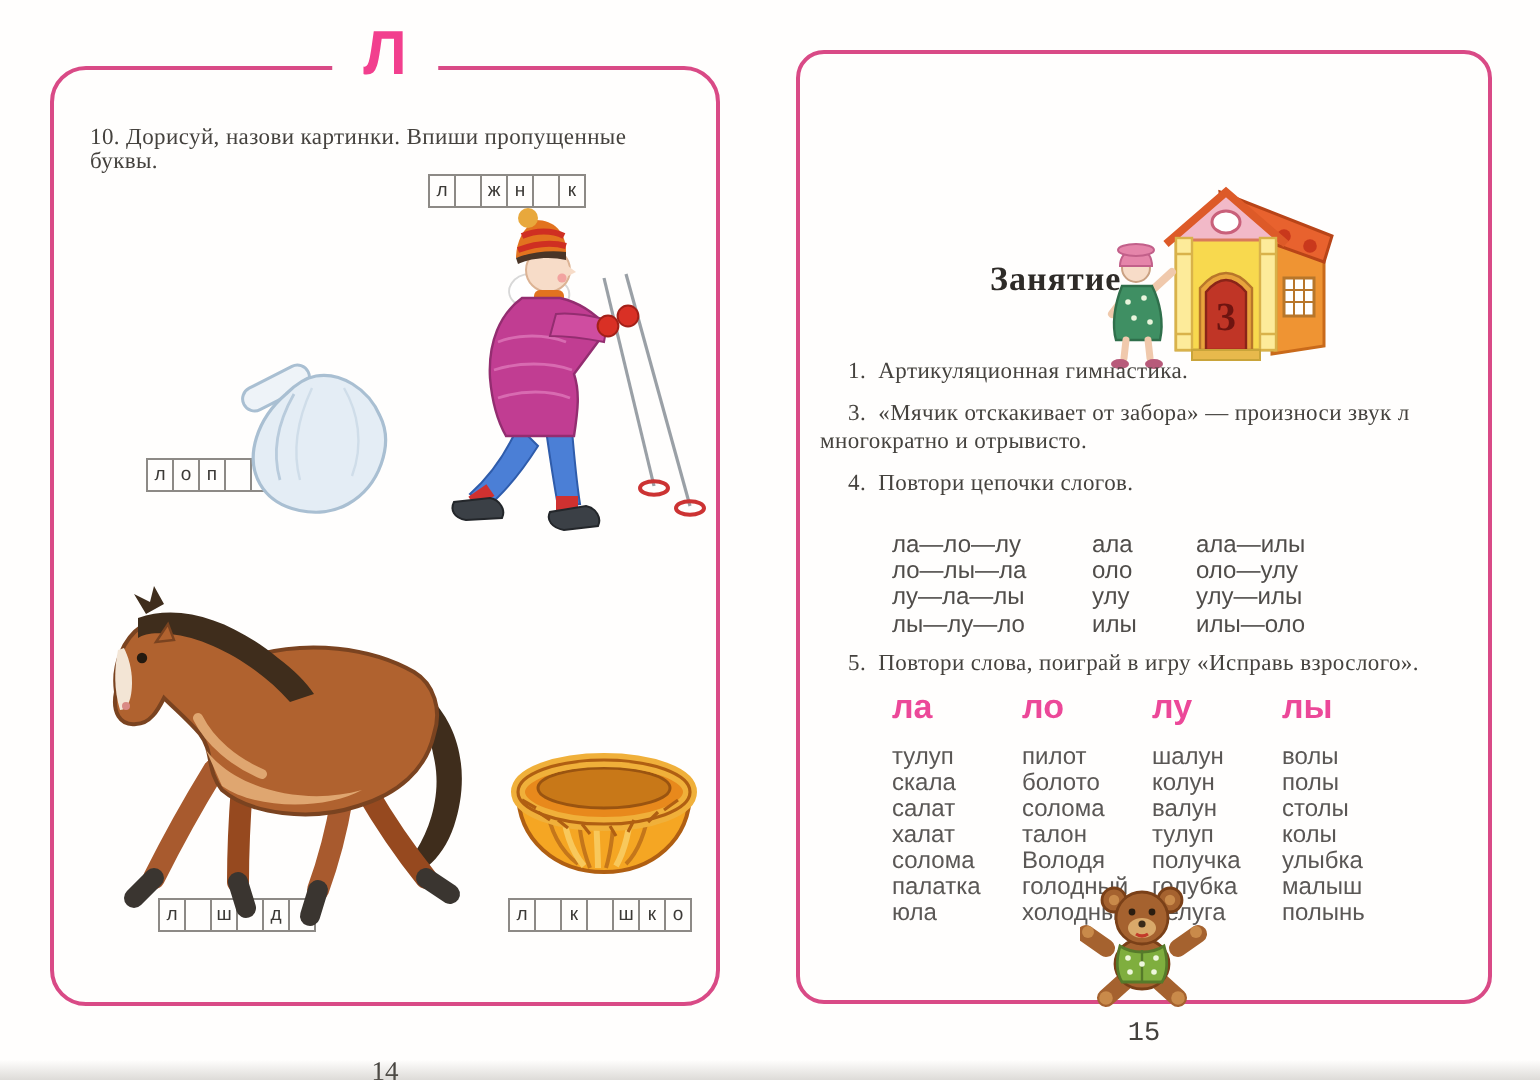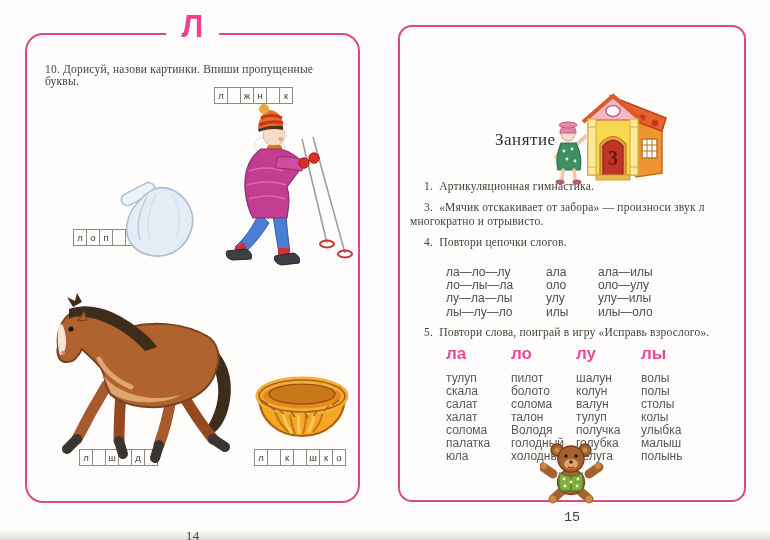--- a/index.html
+++ b/index.html
@@ -45,21 +45,21 @@
   .boxes-horse  { left:52px;  top:414px; }
   .boxes-basket { left:227px; top:414px; }
   .illus { position:absolute; }
   .illus-shovel { left:85px;  top:135px; }
   .illus-skier  { left:196px; top:66px; }
   .illus-horse  { left:6px;   top:228px; }
   .illus-basket { left:222px; top:325px; }
 
   
   .lesson-heading {
-    position:absolute; left:95px; top:103px; font-weight:normal; font-size:17px;
+    position:absolute; left:95px; top:103px; font-weight:bold; font-size:17px;
     color:#2e2b28; letter-spacing:0.5px;
   }
   .illus-house { position:absolute; left:150px; top:64px; }
   .tasks { position:absolute; left:10px; top:152px; width:334px; }
   .task {
     font-size:11.5px; color:#45423e; line-height:14px; text-indent:14px;
     margin-bottom:7px; letter-spacing:0.2px;
   }
   .task5 { position:absolute; left:10px; top:298px; width:334px; }
   .syllables {

